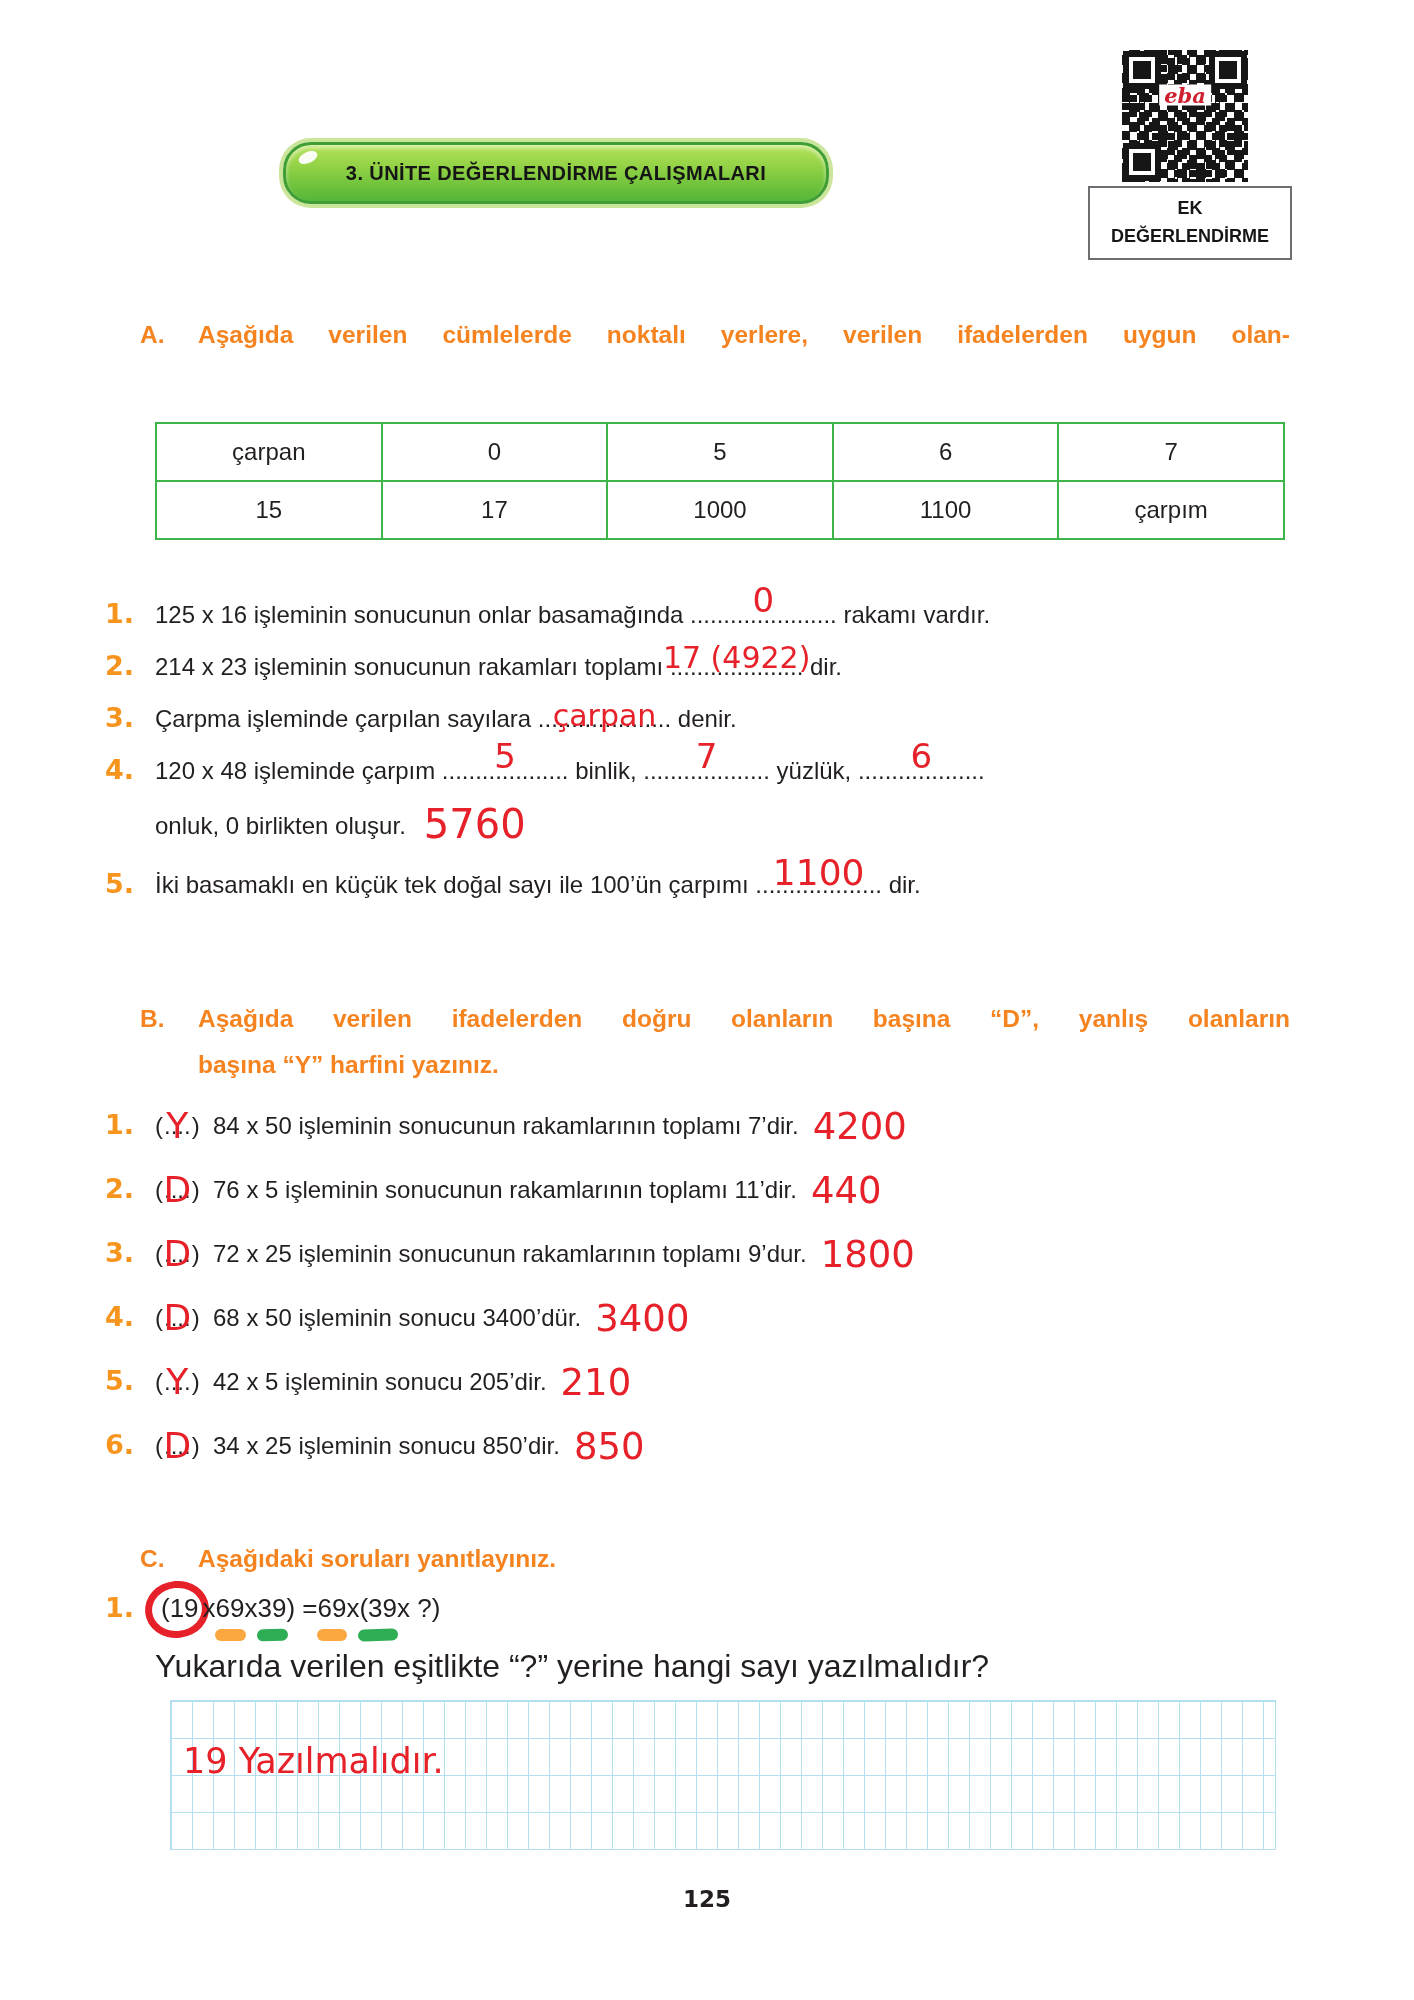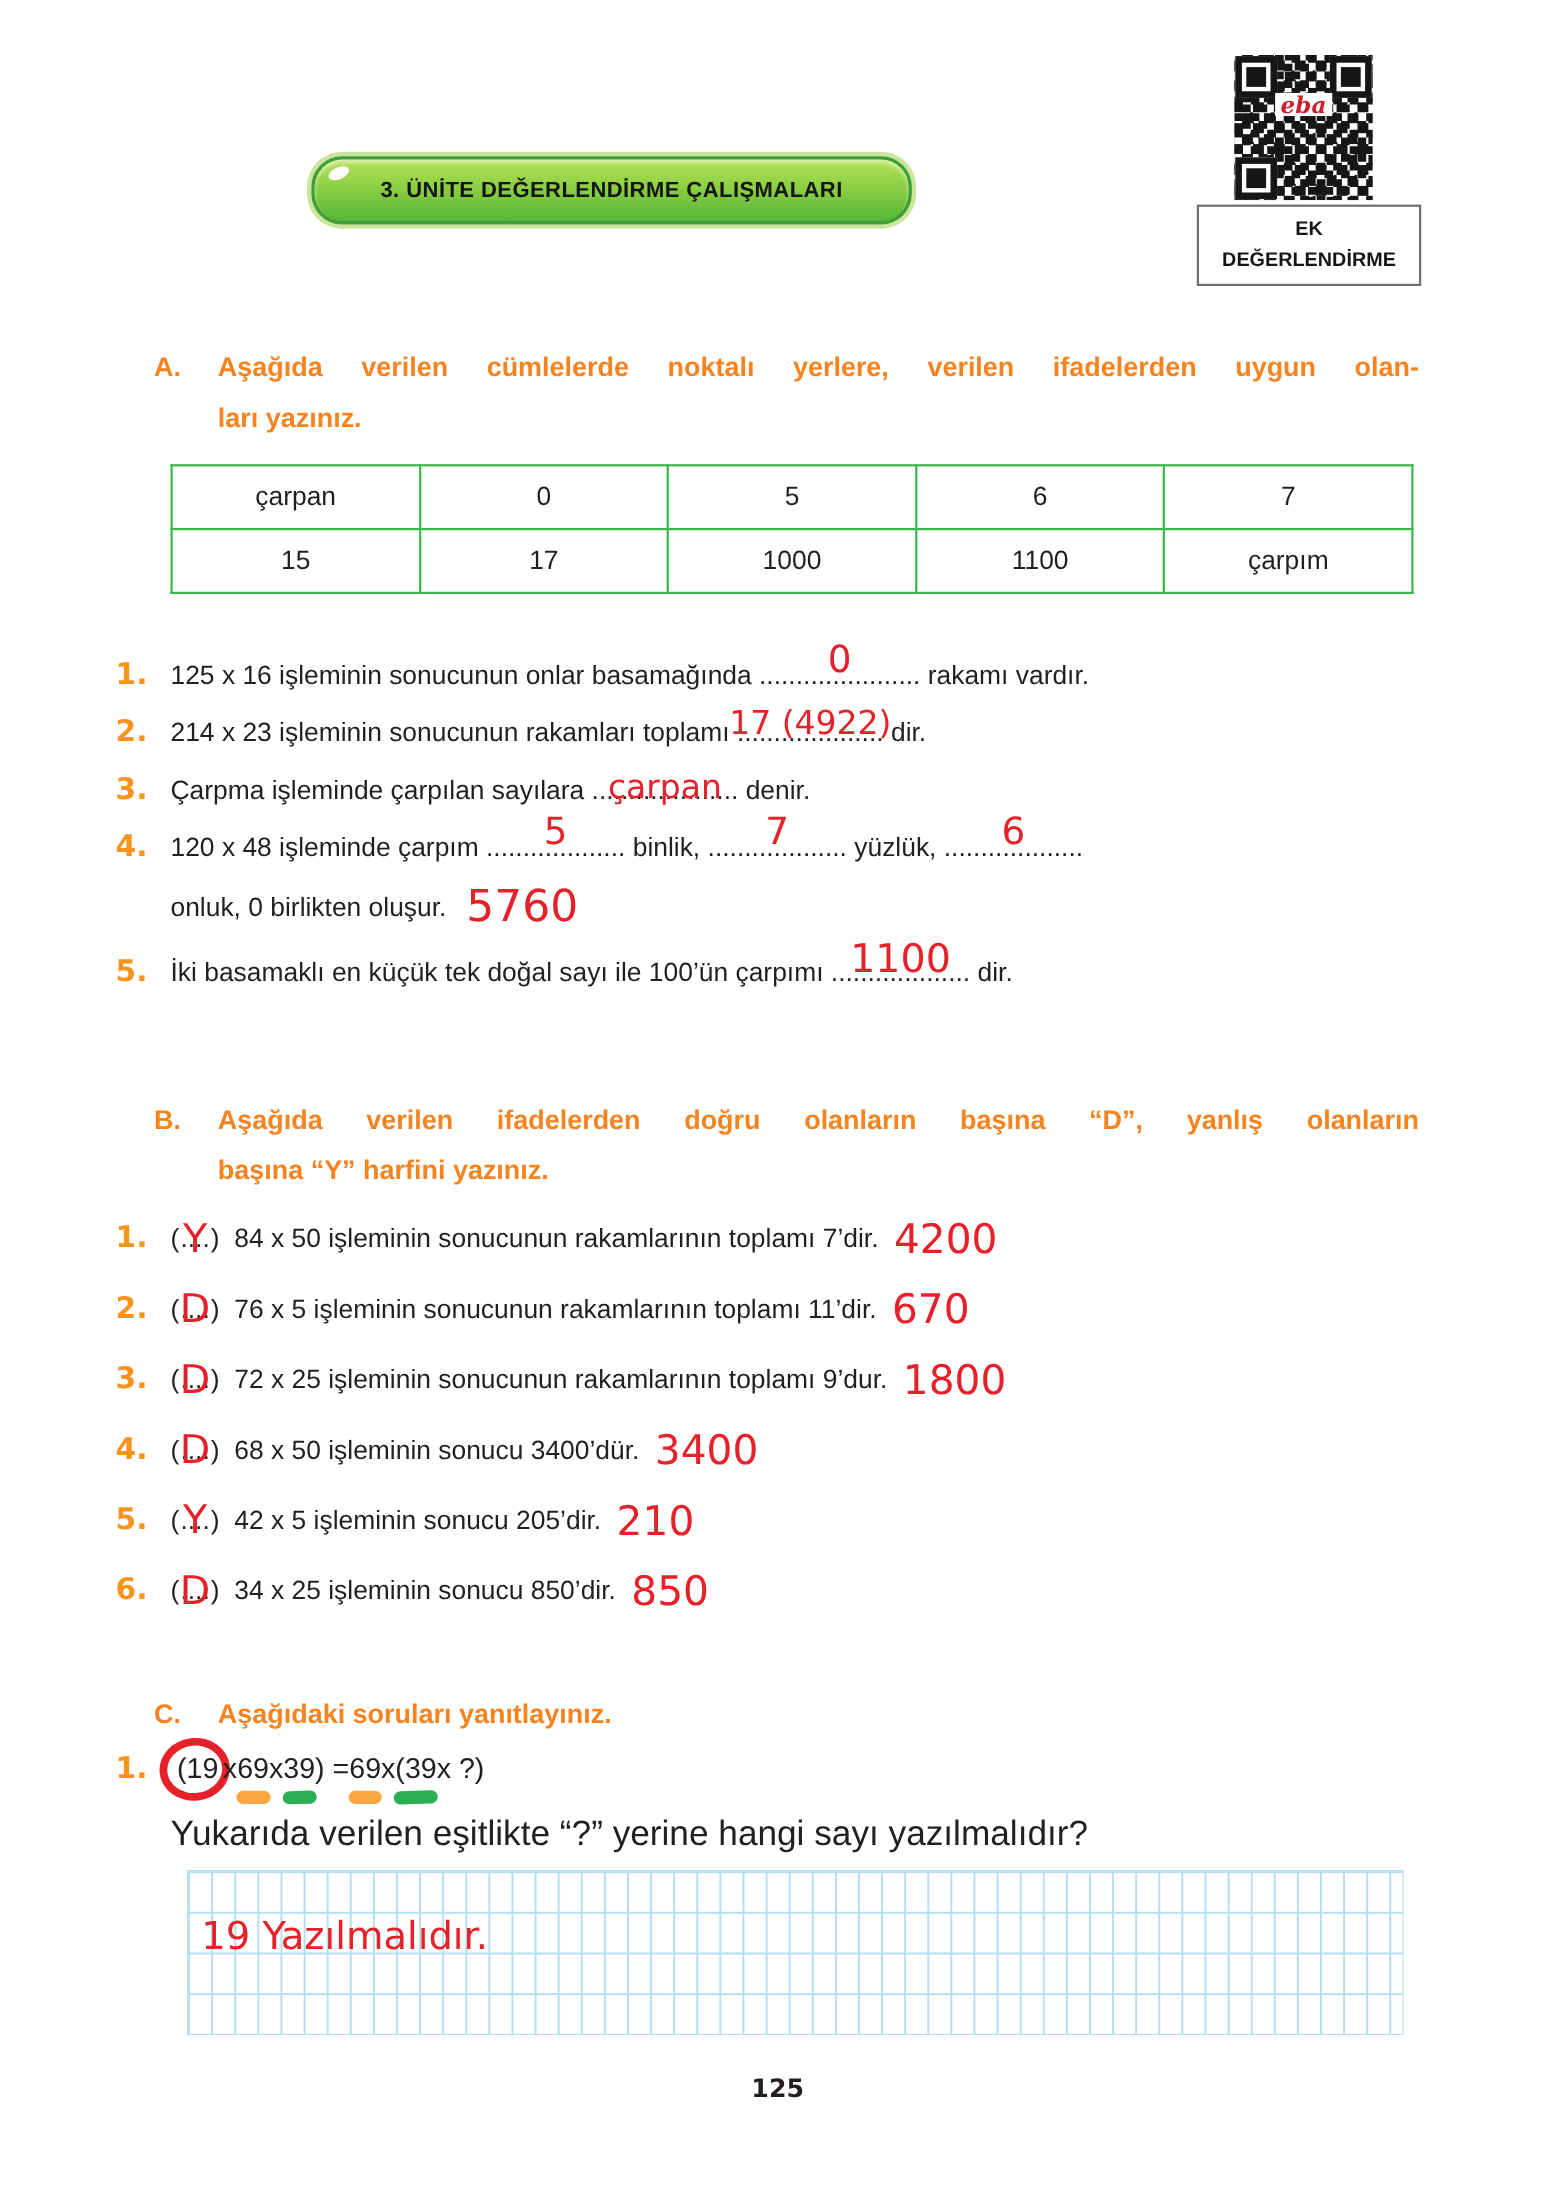--- a/index.html
+++ b/index.html
@@ -99,21 +99,20 @@
 </div>
 <div class="qr-label">
   <span>EK</span>
   <span>DEĞERLENDİRME</span>
 </div>
 
 <div class="sec" style="left:140px;top:312px;width:1150px;">
   <span class="letter">A.</span>
   <span class="htext">
     <div class="jline">Aşağıda verilen cümlelerde noktalı yerlere, verilen ifadelerden uygun olan-</div>
-    <div>ları yazınız.</div>
   </span>
 </div>
 
 <table class="atable">
   <tbody>
       <tr>
     <td>çarpan</td>
     <td>0</td>
     <td>5</td>
     <td>6</td>
@@ -158,21 +157,21 @@
     <div class="jline">Aşağıda verilen ifadelerden doğru olanların başına “D”, yanlış olanların</div>
     <div>başına “Y” harfini yazınız.</div>
   </span>
 </div>
 
 <div class="bline" style="top:1108px;">
   <span class="qnum">1.</span><span>(</span><span class="bdots"><span>....</span><span class="hw mark">Y</span></span><span>)</span>&nbsp;&nbsp;<span>84 x 50 işleminin sonucunun rakamlarının toplamı 7’dir.</span><span class="hw bans">4200</span>
 </div>
 
 <div class="bline" style="top:1172px;">
-  <span class="qnum">2.</span><span>(</span><span class="bdots"><span>....</span><span class="hw mark">D</span></span><span>)</span>&nbsp;&nbsp;<span>76 x 5 işleminin sonucunun rakamlarının toplamı 11’dir.</span><span class="hw bans">670</span>
+  <span class="qnum">2.</span><span>(</span><span class="bdots"><span>....</span><span class="hw mark">D</span></span><span>)</span>&nbsp;&nbsp;<span>76 x 5 işleminin sonucunun rakamlarının toplamı 11’dir.</span><span class="hw bans">440</span>
 </div>
 
 <div class="bline" style="top:1236px;">
   <span class="qnum">3.</span><span>(</span><span class="bdots"><span>....</span><span class="hw mark">D</span></span><span>)</span>&nbsp;&nbsp;<span>72 x 25 işleminin sonucunun rakamlarının toplamı 9’dur.</span><span class="hw bans">1800</span>
 </div>
 
 <div class="bline" style="top:1300px;">
   <span class="qnum">4.</span><span>(</span><span class="bdots"><span>....</span><span class="hw mark">D</span></span><span>)</span>&nbsp;&nbsp;<span>68 x 50 işleminin sonucu 3400’dür.</span><span class="hw bans">3400</span>
 </div>
 

